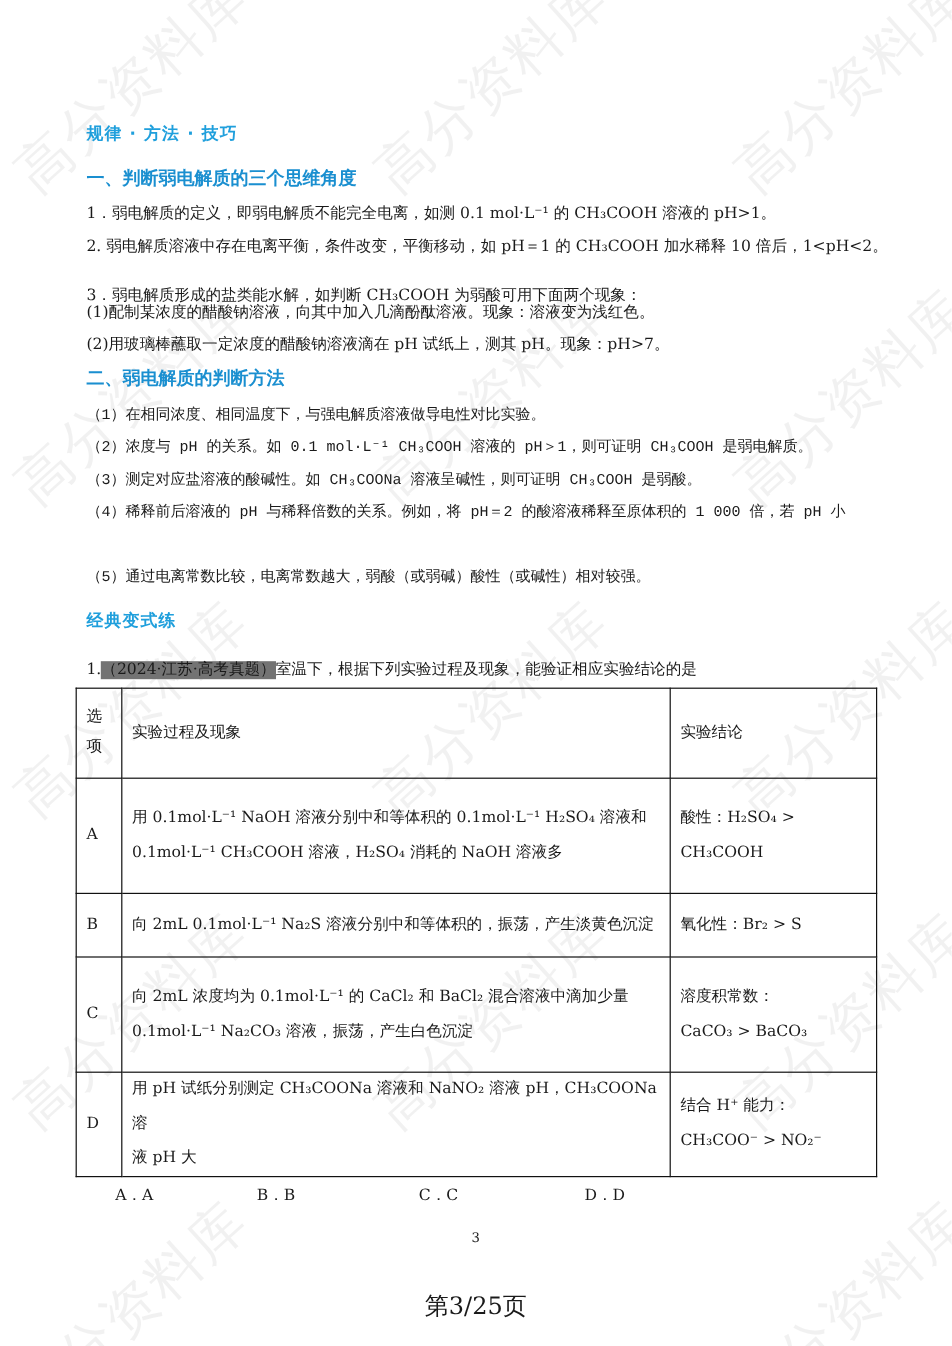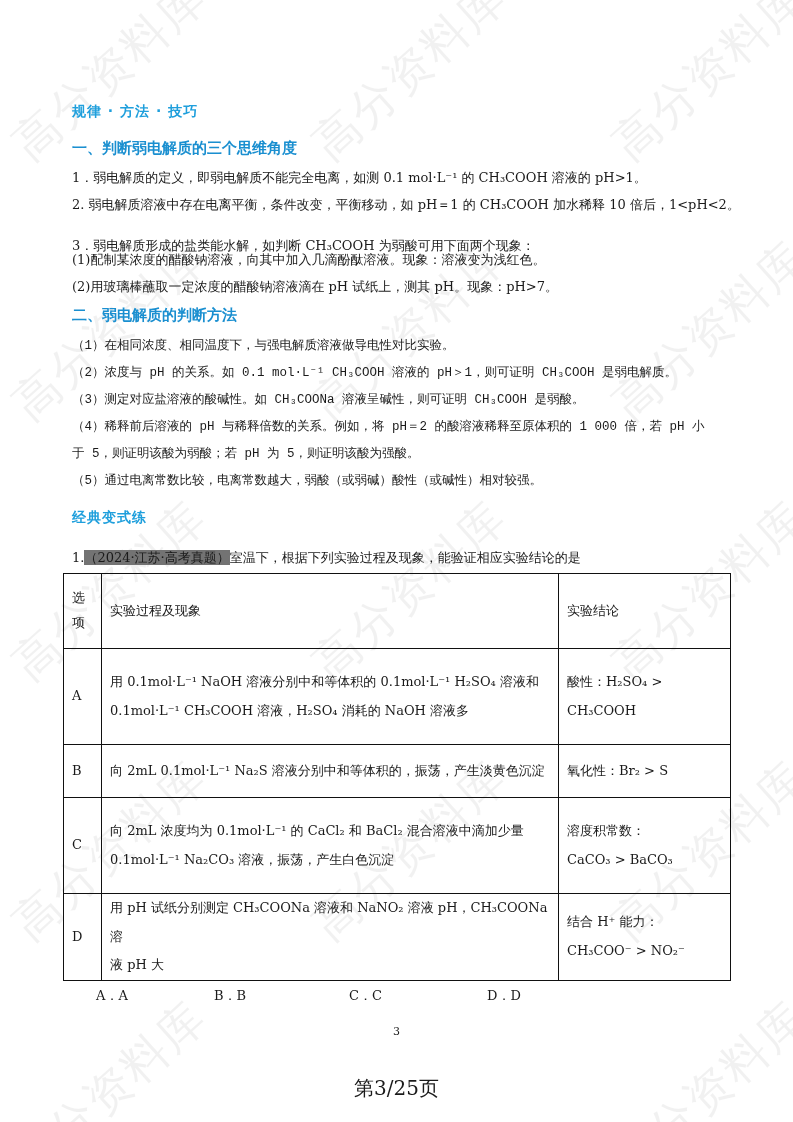--- a/index.html
+++ b/index.html
@@ -53,21 +53,20 @@
   <div class="line" style="top:196px;">2. 弱电解质溶液中存在电离平衡，条件改变，平衡移动，如 pH＝1 的 CH₃COOH 加水稀释 10 倍后，1&lt;pH&lt;2。</div>
   <div class="line" style="top:237px;">3．弱电解质形成的盐类能水解，如判断 CH₃COOH 为弱酸可用下面两个现象：</div>
   <div class="line" style="top:251px;">(1)配制某浓度的醋酸钠溶液，向其中加入几滴酚酞溶液。现象：溶液变为浅红色。</div>
   <div class="line" style="top:278px;">(2)用玻璃棒蘸取一定浓度的醋酸钠溶液滴在 pH 试纸上，测其 pH。现象：pH&gt;7。</div>
 
   <div class="h-sec" style="top:306px;">二、弱电解质的判断方法</div>
   <div class="line sans" style="top:337px;">（1）在相同浓度、相同温度下，与强电解质溶液做导电性对比实验。</div>
   <div class="line sans" style="top:364px;">（2）浓度与 pH 的关系。如 0.1 mol·L⁻¹ CH₃COOH 溶液的 pH＞1，则可证明 CH₃COOH 是弱电解质。</div>
   <div class="line sans" style="top:391px;">（3）测定对应盐溶液的酸碱性。如 CH₃COONa 溶液呈碱性，则可证明 CH₃COOH 是弱酸。</div>
   <div class="line sans" style="top:418px;">（4）稀释前后溶液的 pH 与稀释倍数的关系。例如，将 pH＝2 的酸溶液稀释至原体积的 1 000 倍，若 pH 小</div>
-  <div class="line sans" style="top:445px;left:72px;">于 5，则证明该酸为弱酸；若 pH 为 5，则证明该酸为强酸。</div>
   <div class="line sans" style="top:472px;">（5）通过电离常数比较，电离常数越大，弱酸（或弱碱）酸性（或碱性）相对较强。</div>
 
   <div class="h-big" style="top:509px;">经典变式练</div>
 
   <div class="line" style="top:549px;">
     <span>1.</span><span class="hl">（2024·江苏·高考真题）</span><span>室温下，根据下列实验过程及现象，能验证相应实验结论的是</span>
   </div>
 
   <table class="q">
     <tbody>

